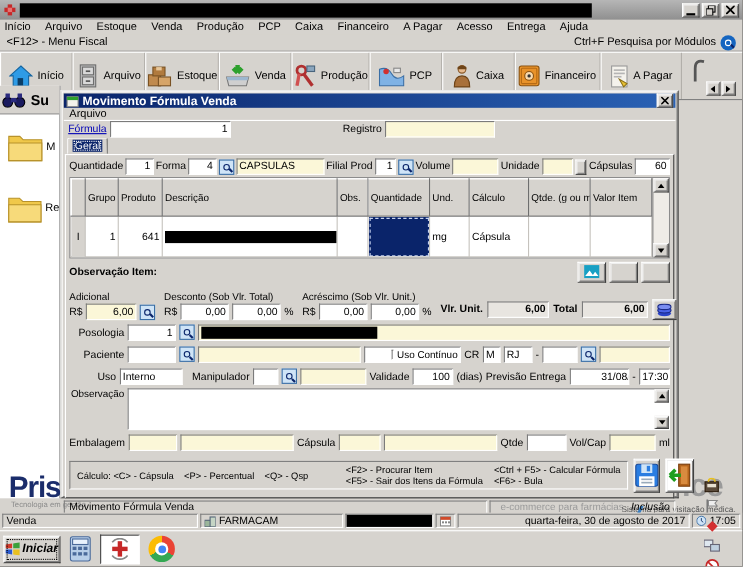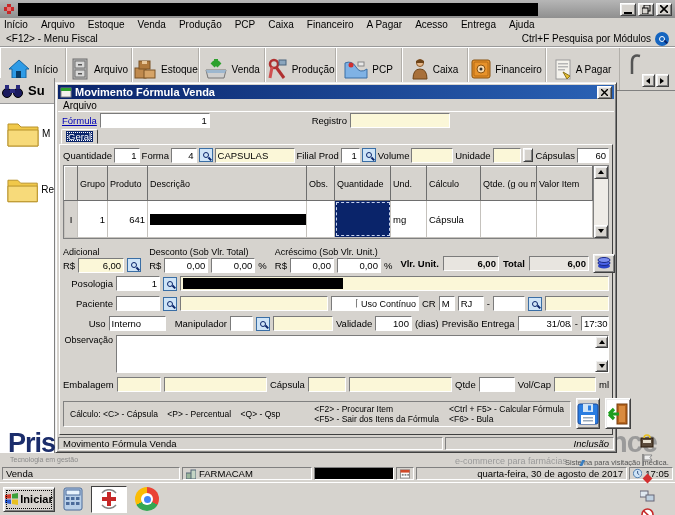--- a/index.html
+++ b/index.html
@@ -90,21 +90,21 @@
   .cap2{top:458px;left:565px;font-size:7.5px;color:#555;}
   
   .appstatus{top:466px;left:0;width:675px;height:15px;background:#d6d3ce;display:flex;gap:2px;
     padding:1px 2px;font-size:9.5px;}
   .ascell{border:1px solid;border-color:#808080 #fff #fff #808080;display:flex;
     align-items:center;padding:0 3px;gap:3px;overflow:hidden;white-space:nowrap;}
   
   .taskbar{top:482px;left:0;width:675px;height:33px;background:#d6d3ce;border-top:1px solid #fff;
     display:flex;align-items:center;padding:0 3px;gap:8px;}
   .startbtn{width:52px;height:25px;display:flex;align-items:center;justify-content:center;gap:2px;
-    font-weight:bold;font-size:11px;outline:1px dotted #000;outline-offset:-4px;}
+    font-weight:bold;font-style:italic;font-size:11px;outline:1px dotted #000;outline-offset:-4px;}
   .taskbtn{width:36px;height:27px;background:#fff;border:1px solid;border-color:#404040 #fff #fff #404040;
     display:flex;align-items:center;justify-content:center;}
   .tray{margin-left:auto;display:flex;align-items:center;gap:5px;padding-right:2px;flex-direction:column;}
   .traytime{font-size:9px;text-align:right;line-height:10px;}
 </style>
 </head>
 <body>
 
 <div id="screen">
 
@@ -403,20 +403,33 @@
         <div class="vscroll">
           <div class="sbtn raised2">
               <div class="tri-u"></div>
             </div>
           <div class="sbtn raised2">
               <div class="tri-d"></div>
             </div>
         </div>
       </div>
 
+      <div style="display:flex;align-items:center;height:20px;">
+        <span class="lb" style="font-weight:bold;">Observação Item:</span>
+        <div style="margin-left:auto;display:flex;gap:3px;">
+          <div class="raised2" style="width:26px;height:19px;display:flex;align-items:center;justify-content:center;">
+            <svg width="14" height="12" viewBox="0 0 14 12">
+                <rect width="14" height="12" fill="#18a0c4"></rect>
+                <path d="M1 10 L5 5 L8 9 L10 6 L13 10 Z" fill="#fff"></path>
+              </svg>
+          </div>
+          <div class="raised2" style="width:26px;height:19px;"></div>
+          <div class="raised2" style="width:26px;height:19px;"></div>
+        </div>
+      </div>
 
       <div style="display:flex;align-items:flex-end;gap:8px;height:32px;">
         <div class="grp">
           <div class="glb">Adicional</div>
           <div class="grpflds">
             <span class="lb">R$</span>
             <div class="fld cream num" style="width:46px;">
                 <span>6,00</span>
               </div>
             <div class="qbtn">

